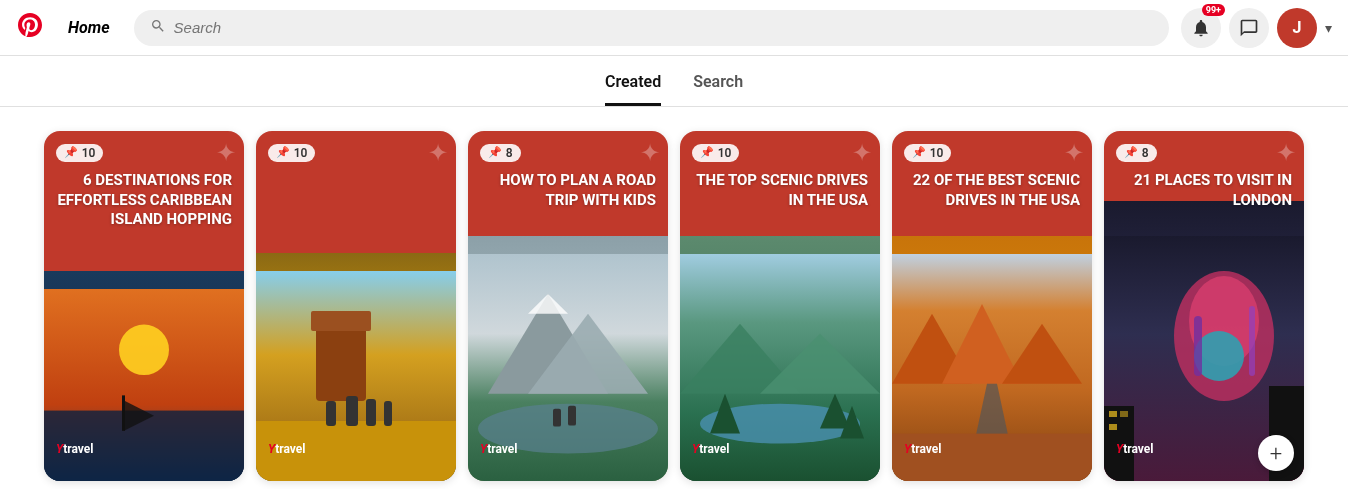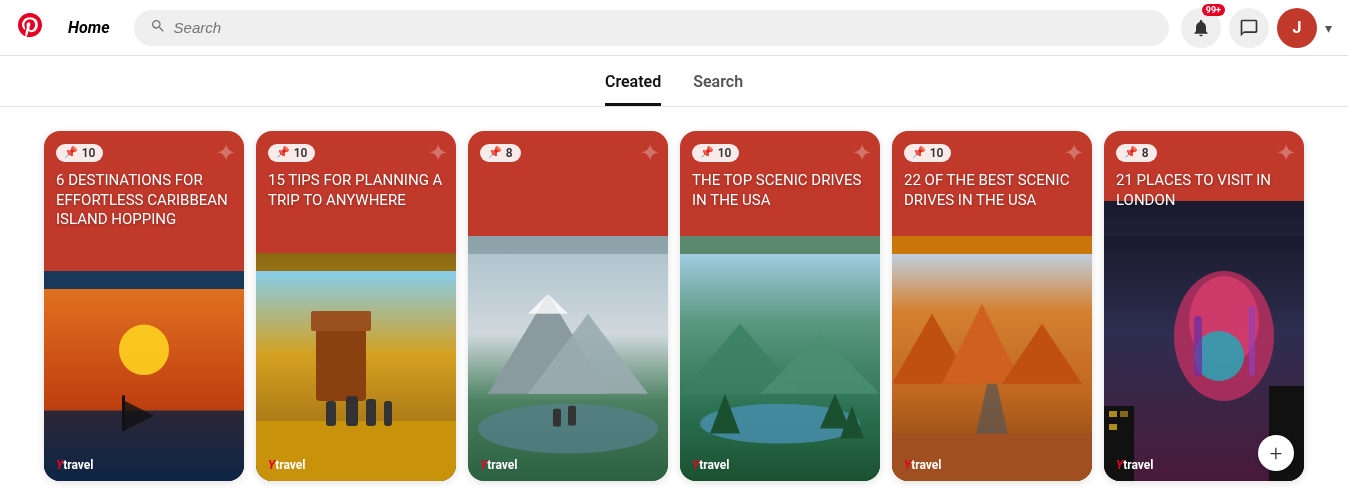--- a/index.html
+++ b/index.html
@@ -169,30 +169,30 @@
     }
     .pin-count-icon {
       font-size: 11px;
     }
     .pin-title-overlay {
       position: absolute;
       top: 30px;
       left: 0; right: 0;
       padding: 10px 12px;
       color: #fff;
-      font-weight: 400;
+      font-weight: 700;
       font-size: 15px;
-      text-align: left;
+      text-align: right;
       text-transform: uppercase;
       line-height: 1.3;
       text-shadow: 0 1px 3px rgba(0,0,0,0.3);
     }
     .pin-logo {
       position: absolute;
-      bottom: 9px;
+      bottom: 25px;
       left: 12px;
       color: #fff;
       font-size: 12px;
       font-weight: 700;
     }
     .pin-logo span {
       color: #e60023;
       font-style: italic;
     }
     .pin-add-btn {
@@ -321,21 +321,20 @@
         <rect x="90" y="125" width="12" height="30" fill="#333" rx="3"></rect>
         <rect x="110" y="128" width="10" height="27" fill="#333" rx="3"></rect>
         <rect x="128" y="130" width="8" height="25" fill="#333" rx="3"></rect>
       </svg>
       <div class="pin-overlay">
         <span class="pin-count-badge">
           <span class="pin-count-icon">📌</span>
           <span>10</span>
         </span>
       </div>
-      <div class="pin-title-overlay">15 TIPS FOR PLANNING A TRIP TO ANYWHERE</div>
       <div class="deco">✦</div>
       <div class="pin-logo"><span>Y</span>travel</div>
     </div>
   </div>
 
   <div class="pin-card">
     <div class="pin-card-inner">
       <div class="pin-bg-3" style="width:100%;height:100%;position:absolute;top:0;left:0;"></div>
       <svg style="position:absolute;bottom:0;left:0;width:100%;height:65%;" viewBox="0 0 200 228" preserveAspectRatio="none">
         <defs>
@@ -357,20 +356,21 @@
 
         <rect x="85" y="155" width="8" height="18" fill="#333" rx="2"></rect>
         <rect x="100" y="152" width="8" height="20" fill="#333" rx="2"></rect>
       </svg>
       <div class="pin-overlay">
         <span class="pin-count-badge">
           <span class="pin-count-icon">📌</span>
           <span>8</span>
         </span>
       </div>
+      <div class="pin-title-overlay">HOW TO PLAN A ROAD TRIP WITH KIDS</div>
       <div class="deco">✦</div>
       <div class="pin-logo"><span>Y</span>travel</div>
     </div>
   </div>
 
   <div class="pin-card">
     <div class="pin-card-inner">
       <div class="pin-bg-4" style="width:100%;height:100%;position:absolute;top:0;left:0;"></div>
       <svg style="position:absolute;bottom:0;left:0;width:100%;height:65%;" viewBox="0 0 200 228" preserveAspectRatio="none">
         <defs>

